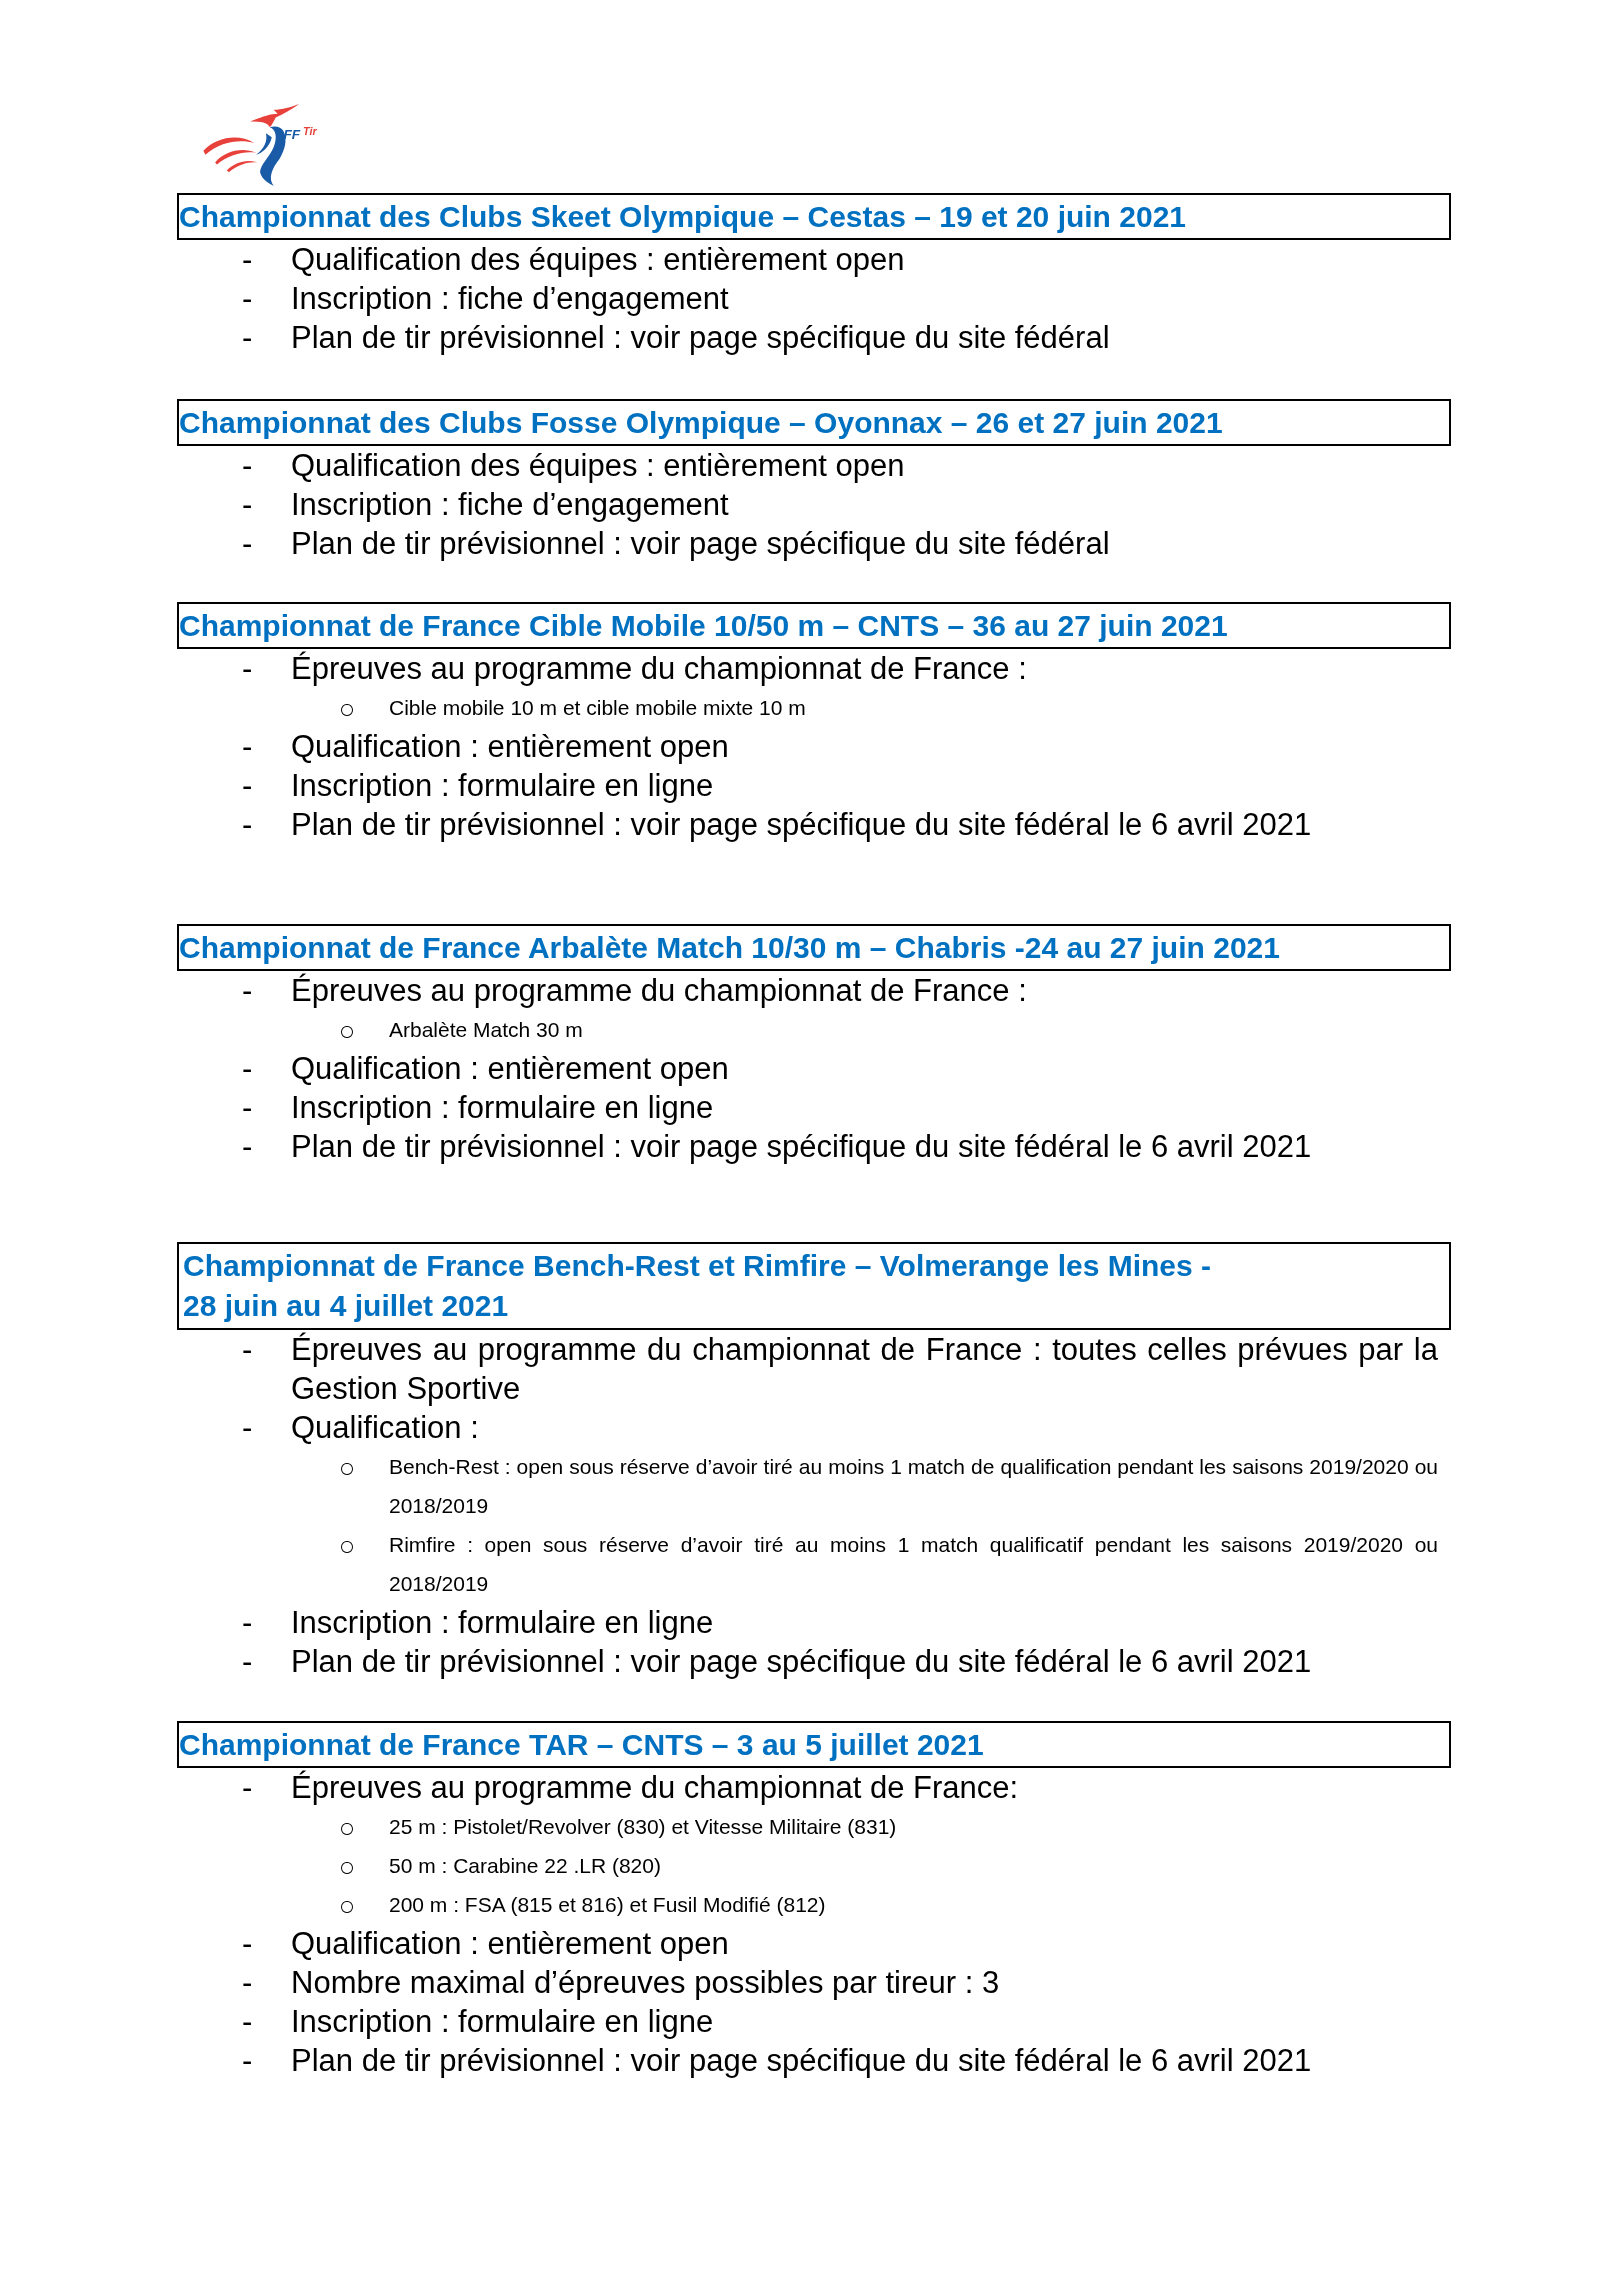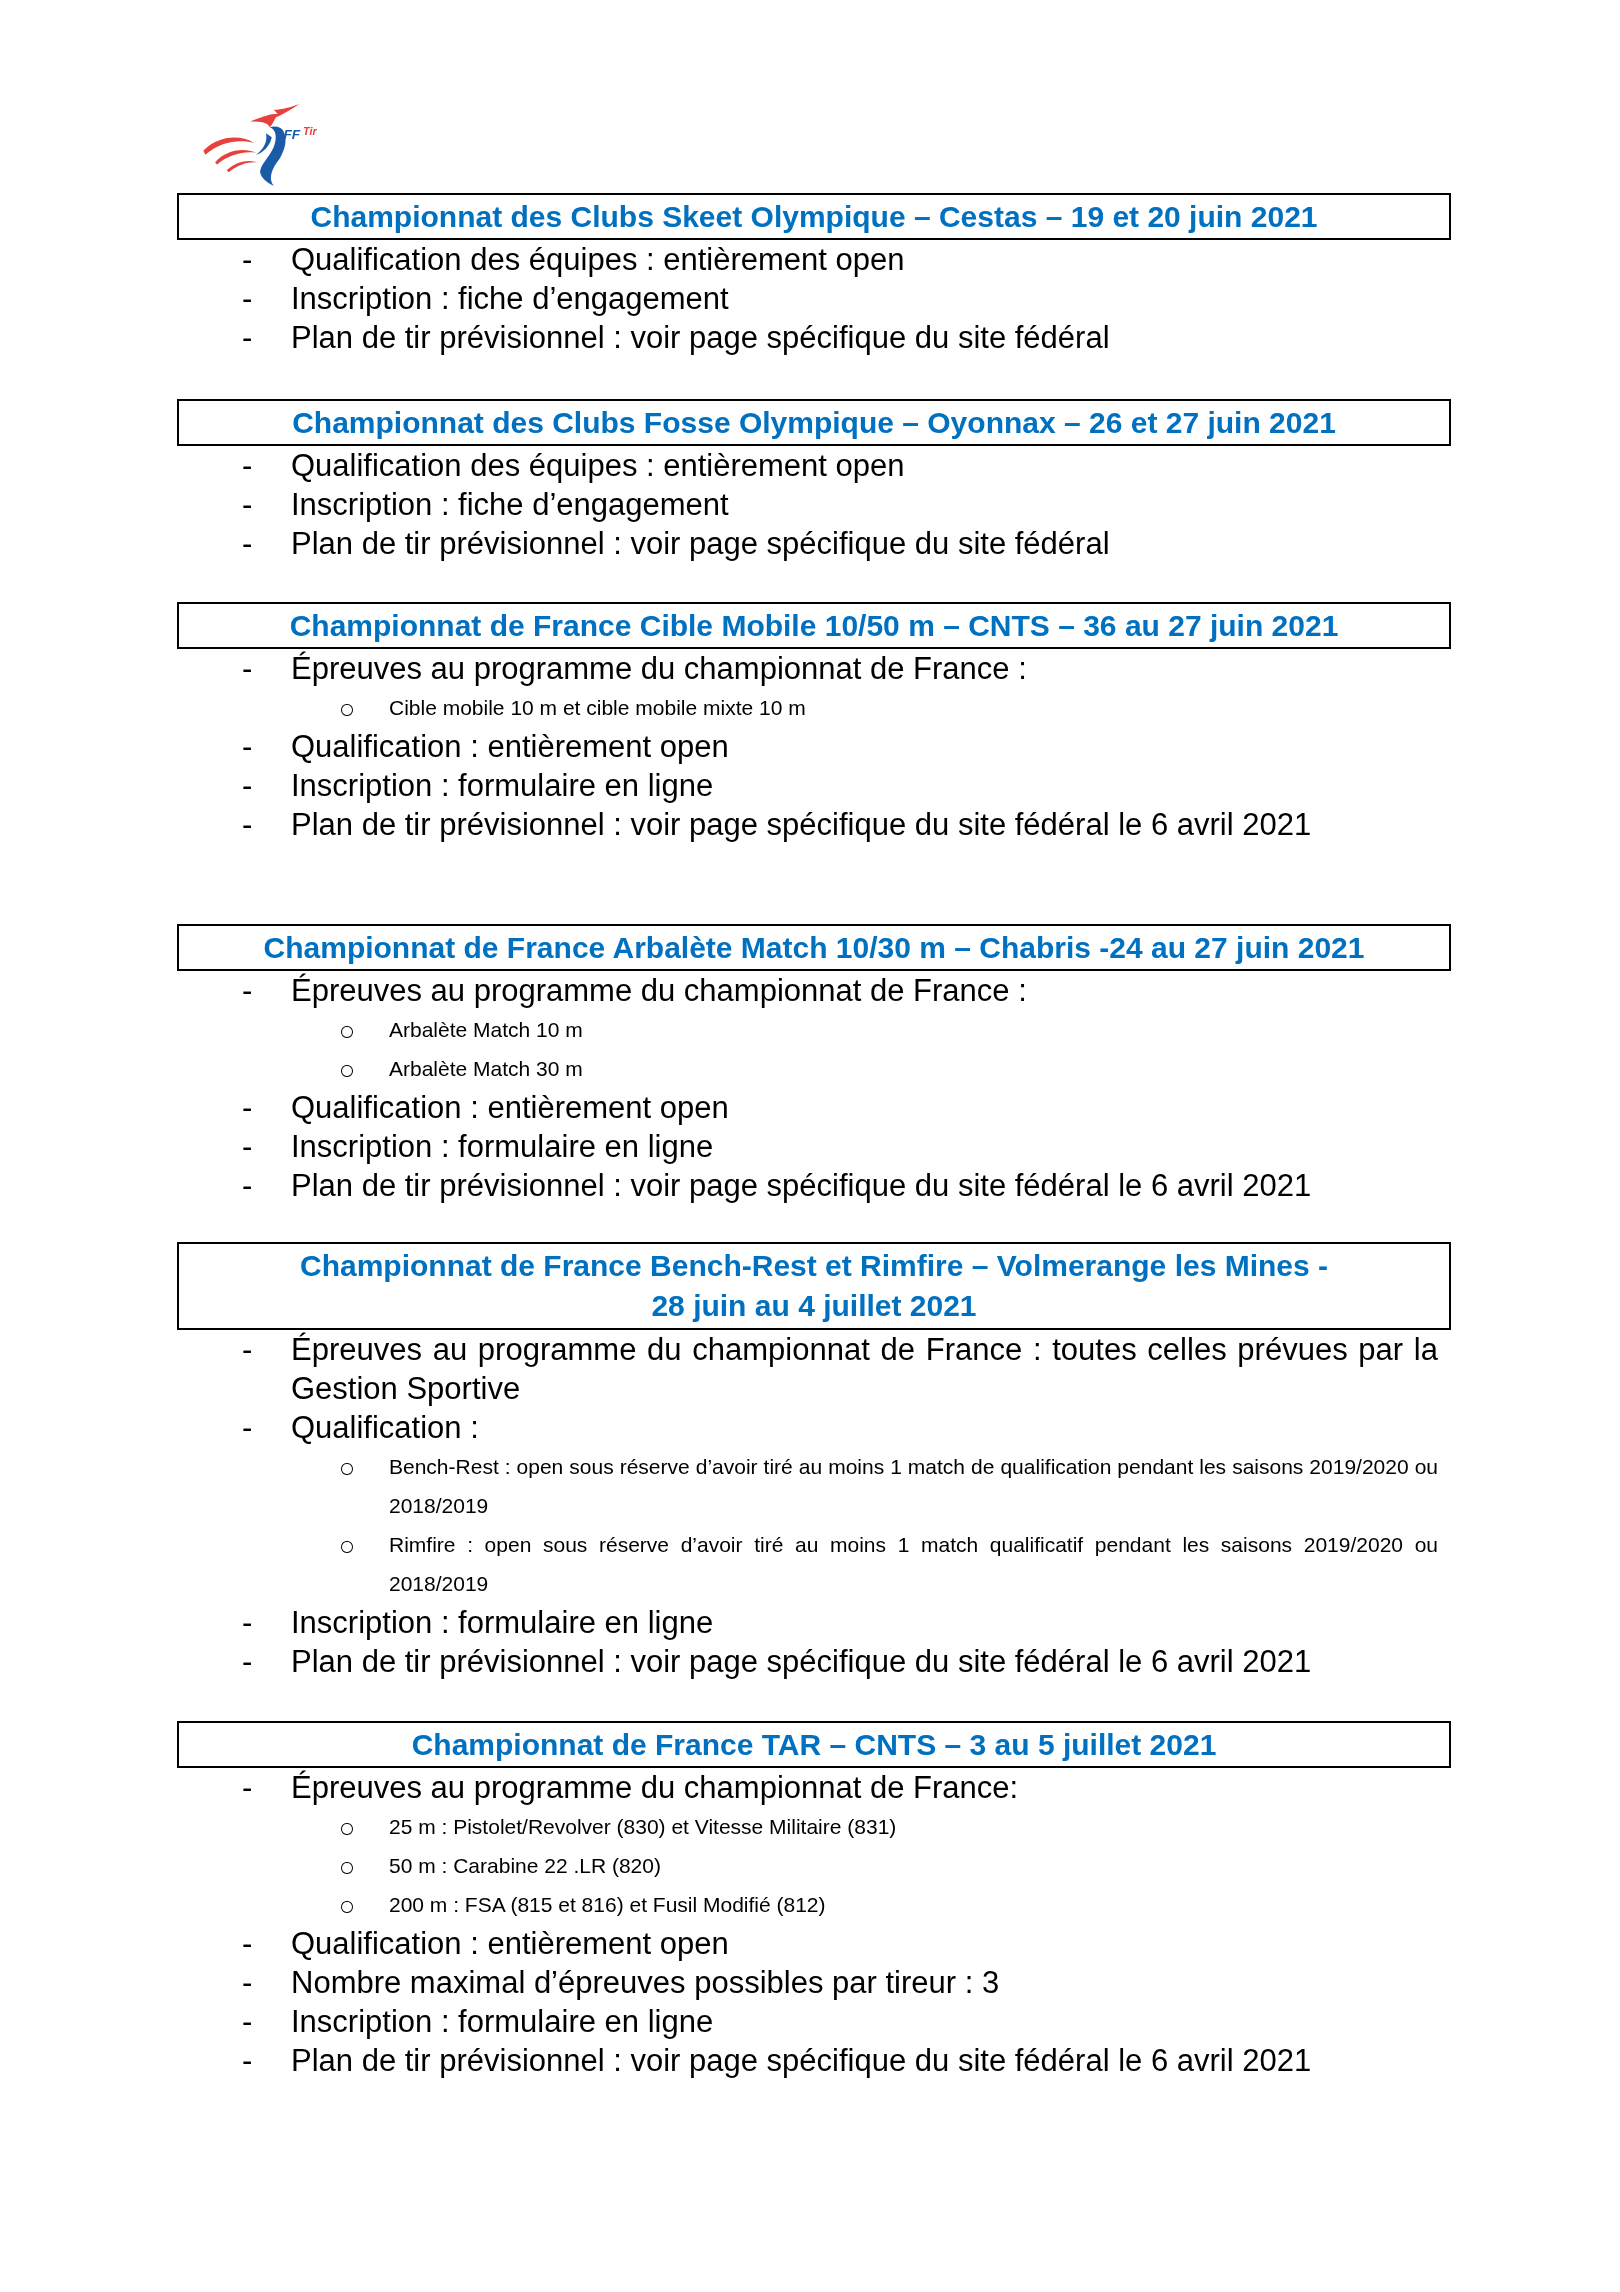--- a/index.html
+++ b/index.html
@@ -1,21 +1,21 @@
 <!DOCTYPE html>
 <html><head>
 <meta charset="utf-8">
 <style>
   html, body { margin: 0; padding: 0; background: #ffffff; }
   body { width: 1620px; height: 2293px; position: relative; overflow: hidden;
          font-family: "Liberation Sans", sans-serif; color: #000; }
   .logo { position: absolute; left: 201px; top: 100px; width: 123px; height: 86px; }
   .section { position: absolute; left: 177px; width: 1274px; }
   .title-box { border: 2.9px solid #000; box-sizing: border-box; width: 1274px;
-               text-align: center; color: #0070C0; font-weight: bold;
+               text-align: left; color: #0070C0; font-weight: bold;
                font-size: 30px; line-height: 41px; padding: 1px 0 1px 0; }
   .title-box.two { line-height: 40px; padding: 2px 4px; }
   .items { list-style: none; margin: 0; padding: 0; }
   .item { position: relative; padding-left: 114px; font-size: 31px; line-height: 39px;
           width: 1147px; text-align: left; }
   .item.just { text-align: justify; }
   .dash { position: absolute; left: 65px; top: 0; }
   .sub { position: relative; padding-left: 212px; font-size: 21px; line-height: 39px;
          width: 1049px; }
   .sub.just { text-align: justify; }
@@ -74,21 +74,20 @@
     <li class="item"><span class="dash">-</span><span>Plan de tir prévisionnel : voir page spécifique du site fédéral le 6 avril 2021</span></li>
   </ul>
 </div>
 
 <div class="section" style="top:924px;">
   <div class="title-box">
     <span>Championnat de France Arbalète Match 10/30 m – Chabris -24 au 27 juin 2021</span>
   </div>
   <ul class="items">
     <li class="item"><span class="dash">-</span><span>Épreuves au programme du championnat de France :</span></li>
-    <li class="sub"><span class="circ"></span><span>Arbalète Match 10 m</span></li>
     <li class="sub"><span class="circ"></span><span>Arbalète Match 30 m</span></li>
     <li class="item"><span class="dash">-</span><span>Qualification : entièrement open</span></li>
     <li class="item"><span class="dash">-</span><span>Inscription : formulaire en ligne</span></li>
     <li class="item"><span class="dash">-</span><span>Plan de tir prévisionnel : voir page spécifique du site fédéral le 6 avril 2021</span></li>
   </ul>
 </div>
 
 <div class="section" style="top:1242px;">
   <div class="title-box two">
     <div>Championnat de France Bench-Rest et Rimfire – Volmerange les Mines -</div>

